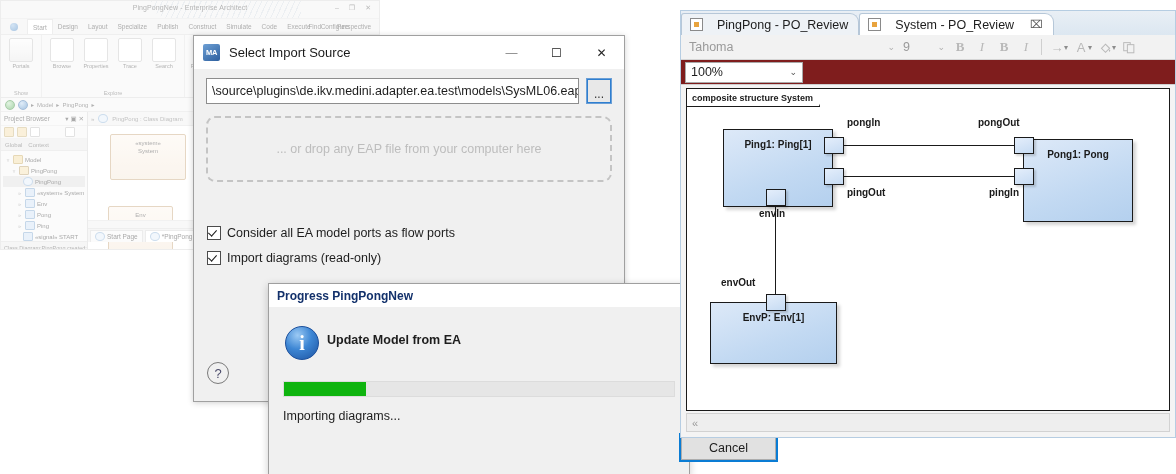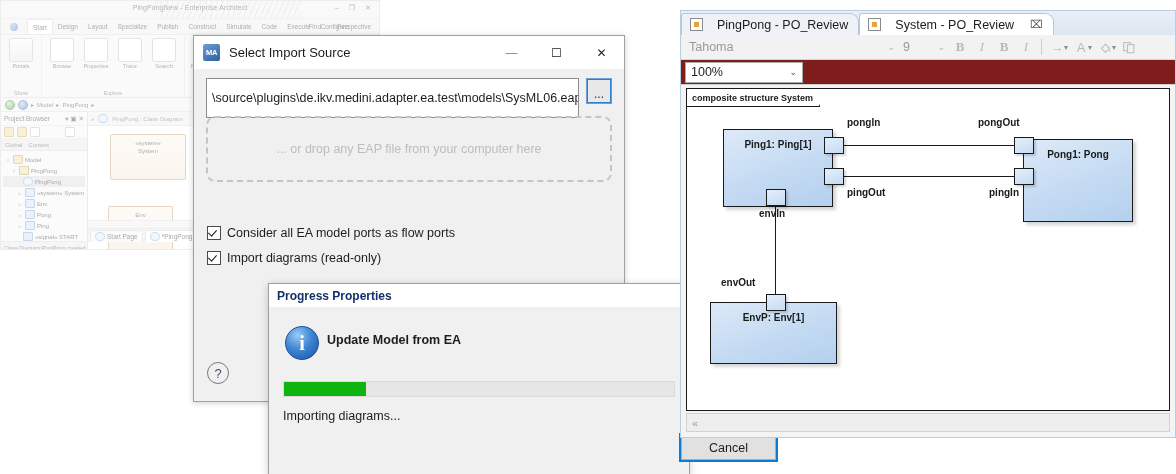--- a/index.html
+++ b/index.html
@@ -139,22 +139,22 @@
   }
   .dlg-title-text { margin-left: 9px; font-size: 13px; color: #1b1b1b; }
   .dlg-wbtns { position:absolute; right:0; top:0; height:33px; display:flex; }
   .dlg-wbtn { width: 45px; height: 33px; display:flex; align-items:center; justify-content:center;
     color:#222; font-size: 12px; }
   .dlg-wbtn.minimize { color:#888; }
   .dlg-body { position:relative; height: calc(365px - 33px); background:#f0f0f0; }
 
   .path-row { position:absolute; left: 12px; top: 9px; right: 12px; display:flex; gap: 7px; }
   .path-input {
-    flex: 1; height: 40px; background:#ffffff; border: 1px solid #8d8d8d;
-    font-size: 12.5px; color: #1d1d1d; padding: 0 5px; box-sizing: border-box;
+    flex: 1; height: 14px; background:#ffffff; border: 1px solid #8d8d8d;
+    font-size: 12.5px; color: #1d1d1d; padding: 12px 5px; box-sizing: border-box;
     display:flex; align-items:center; overflow:hidden; white-space:nowrap;
   }
   .browse-btn {
     width: 26px; height: 26px; background:#e8e8e8; border: 1px solid #6b9fd6;
     outline: 1px solid #2f7fd0; outline-offset: -2px;
     display:flex; align-items:flex-end; justify-content:center;
     font-size: 12px; color:#333; box-sizing:border-box; padding-bottom:2px;
   }
   .dropzone {
     position:absolute; left: 12px; top: 47px; right: 12px; height: 62px;
@@ -554,21 +554,21 @@
       <div class="chk-row r2">
         <span class="chk-box"></span>
         <span>Import diagrams (read-only)</span>
       </div>
     </div>
   </div>
 
   <div class="help-btn">?</div>
 
   <div class="dlg-progress">
-    <div class="prog-title">Progress Properties</div>
+    <div class="prog-title">Progress PingPongNew</div>
     <div class="prog-body">
       <div class="prog-info-icon">i</div>
       <div class="prog-heading">Update Model from EA</div>
       <div class="prog-bar-track">
         <div class="prog-bar-fill" id="prog-fill" style="width: 21%;"></div>
       </div>
       <div class="prog-status">Importing diagrams...</div>
     </div>
   </div>
 

